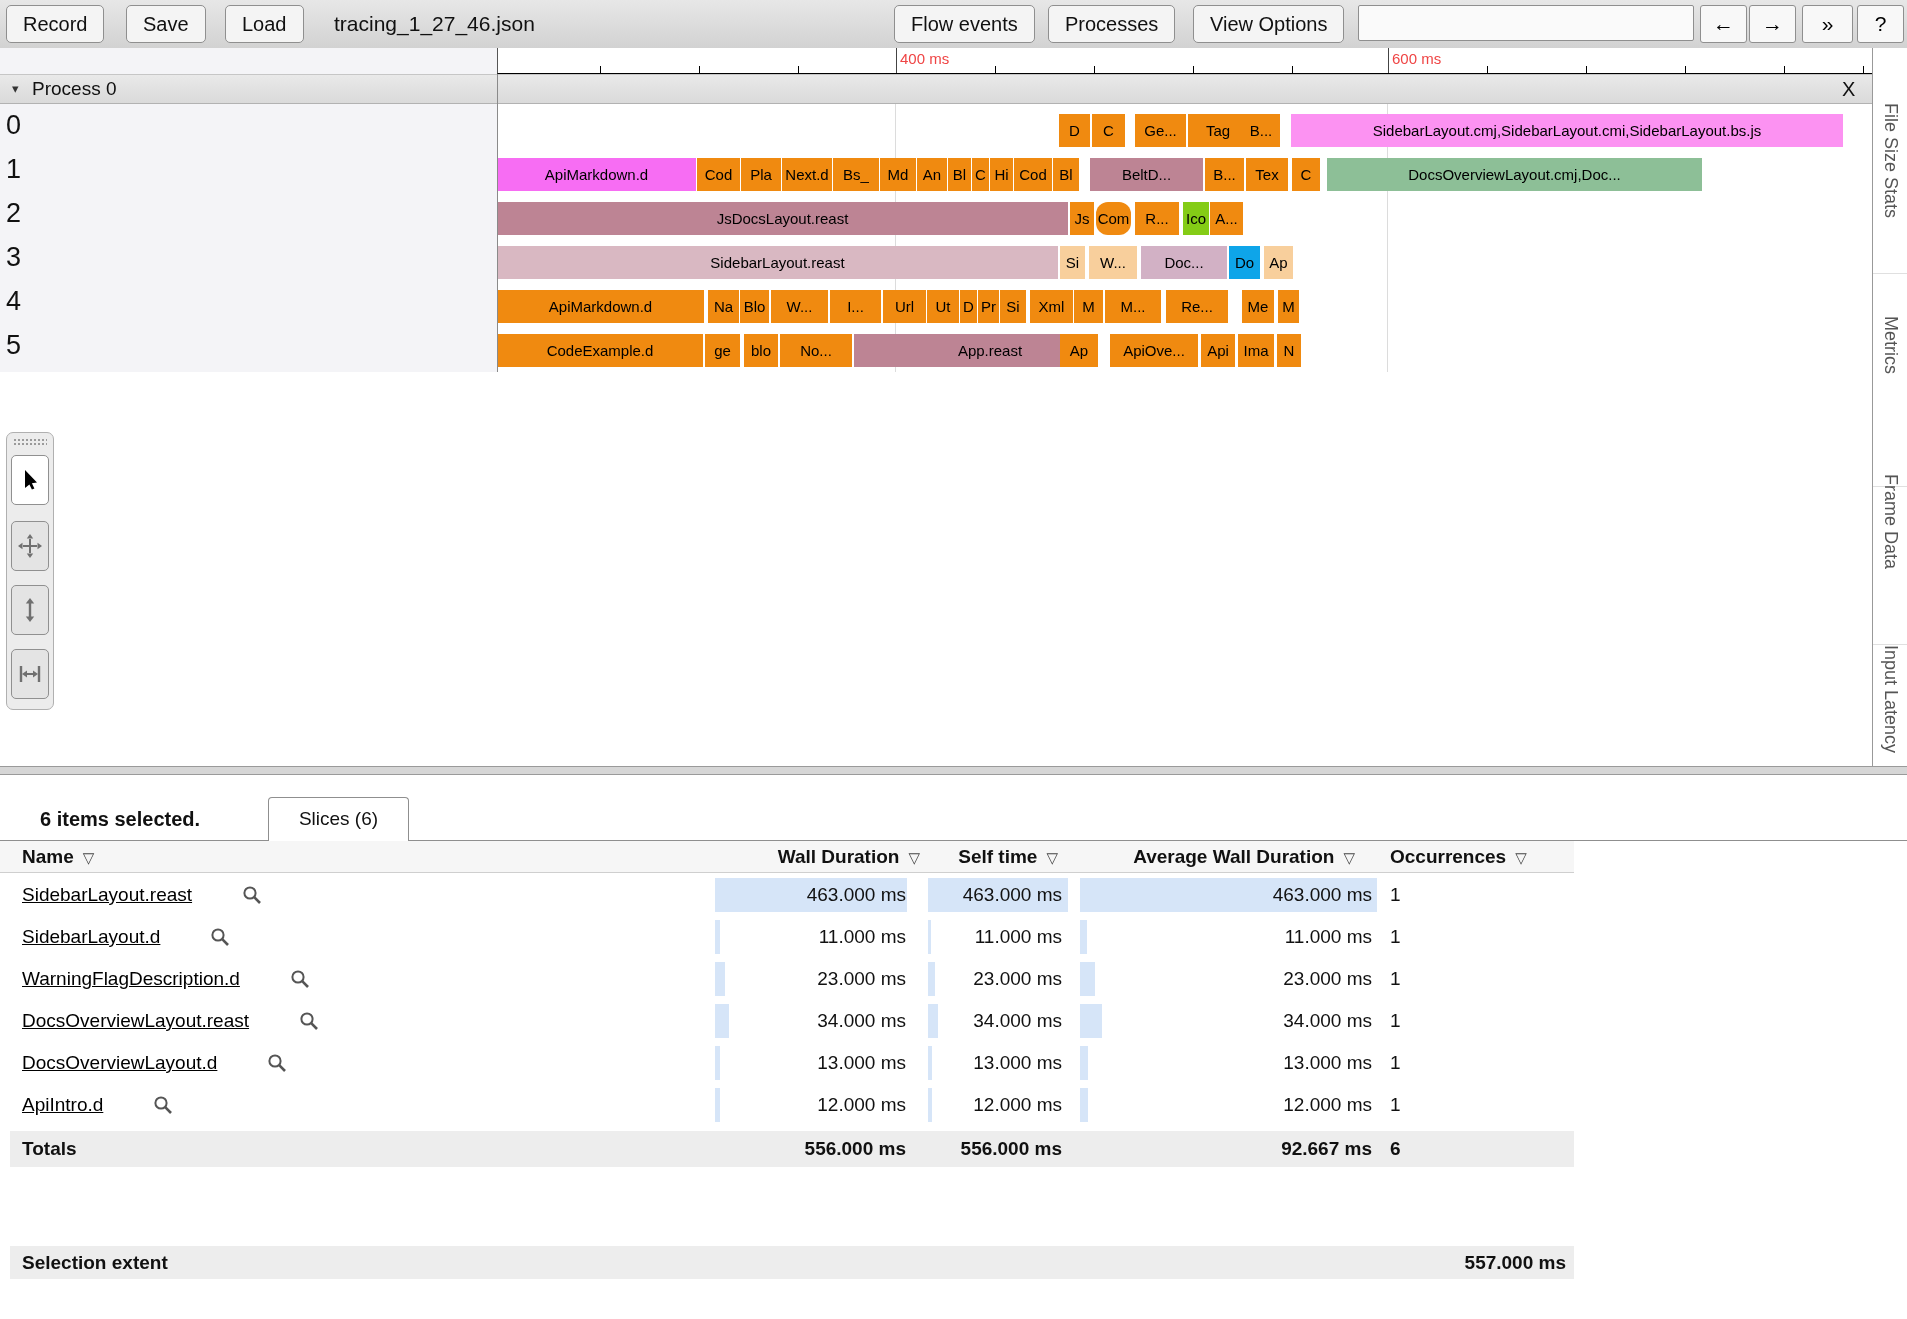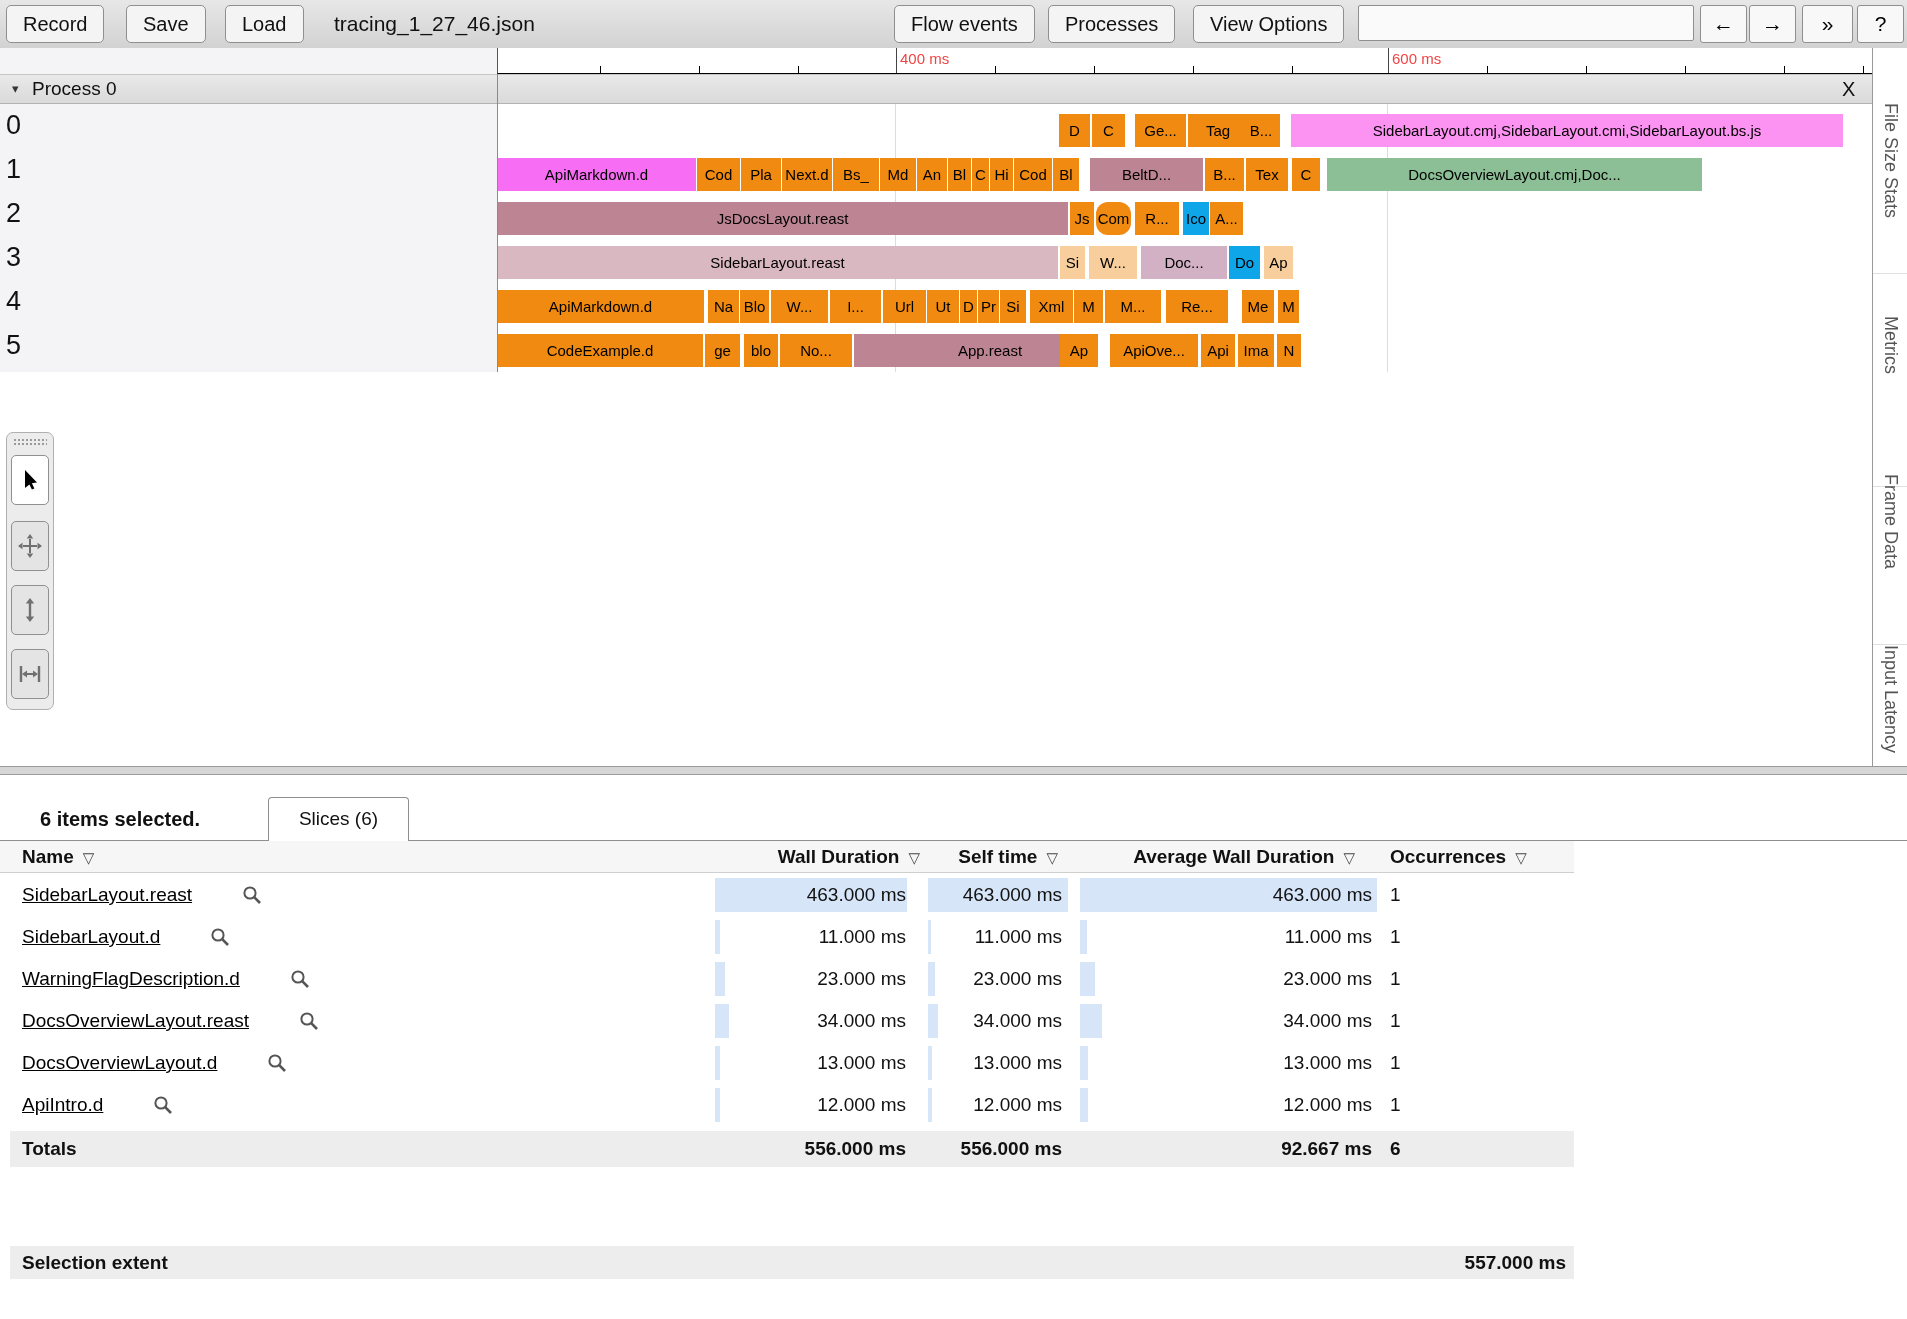--- a/index.html
+++ b/index.html
@@ -166,21 +166,21 @@
         <div class="slice" style="left: 1246px; width: 42px; background: rgb(240, 138, 16);">Tex</div>
         <div class="slice" style="left: 1292px; width: 28px; background: rgb(240, 138, 16);">C</div>
         <div class="slice" style="left: 1327px; width: 375px; background: rgb(141, 191, 151);">DocsOverviewLayout.cmj,Doc...</div>
       </div>
       <div class="track-row" style="top: 92px;">
         <div class="row-num">2</div>
         <div class="slice" style="left: 497px; width: 571px; background: rgb(189, 132, 148);">JsDocsLayout.reast</div>
         <div class="slice" style="left: 1070px; width: 24px; background: rgb(240, 138, 16);">Js</div>
         <div class="slice" style="left: 1096px; width: 35px; background: rgb(240, 138, 16); border-radius: 12px;">Com</div>
         <div class="slice" style="left: 1135px; width: 44px; background: rgb(240, 138, 16);">R...</div>
-        <div class="slice" style="left: 1183px; width: 26px; background: #0ea5e9;">Ico</div>
+        <div class="slice" style="left: 1183px; width: 26px; background: #84cc16;">Ico</div>
         <div class="slice" style="left: 1210px; width: 33px; background: rgb(240, 138, 16);">A...</div>
       </div>
       <div class="track-row" style="top: 136px;">
         <div class="row-num">3</div>
         <div class="slice" style="left: 497px; width: 561px; background: rgb(217, 184, 194);">SidebarLayout.reast</div>
         <div class="slice" style="left: 1060px; width: 25px; background: rgb(248, 207, 156);">Si</div>
         <div class="slice" style="left: 1089px; width: 48px; background: rgb(248, 207, 156);">W...</div>
         <div class="slice" style="left: 1141px; width: 86px; background: rgb(210, 177, 197);">Doc...</div>
         <div class="slice" style="left: 1229px; width: 31px; background: #0ea5e9;">Do</div>
         <div class="slice" style="left: 1264px; width: 29px; background: rgb(248, 207, 156);">Ap</div>

